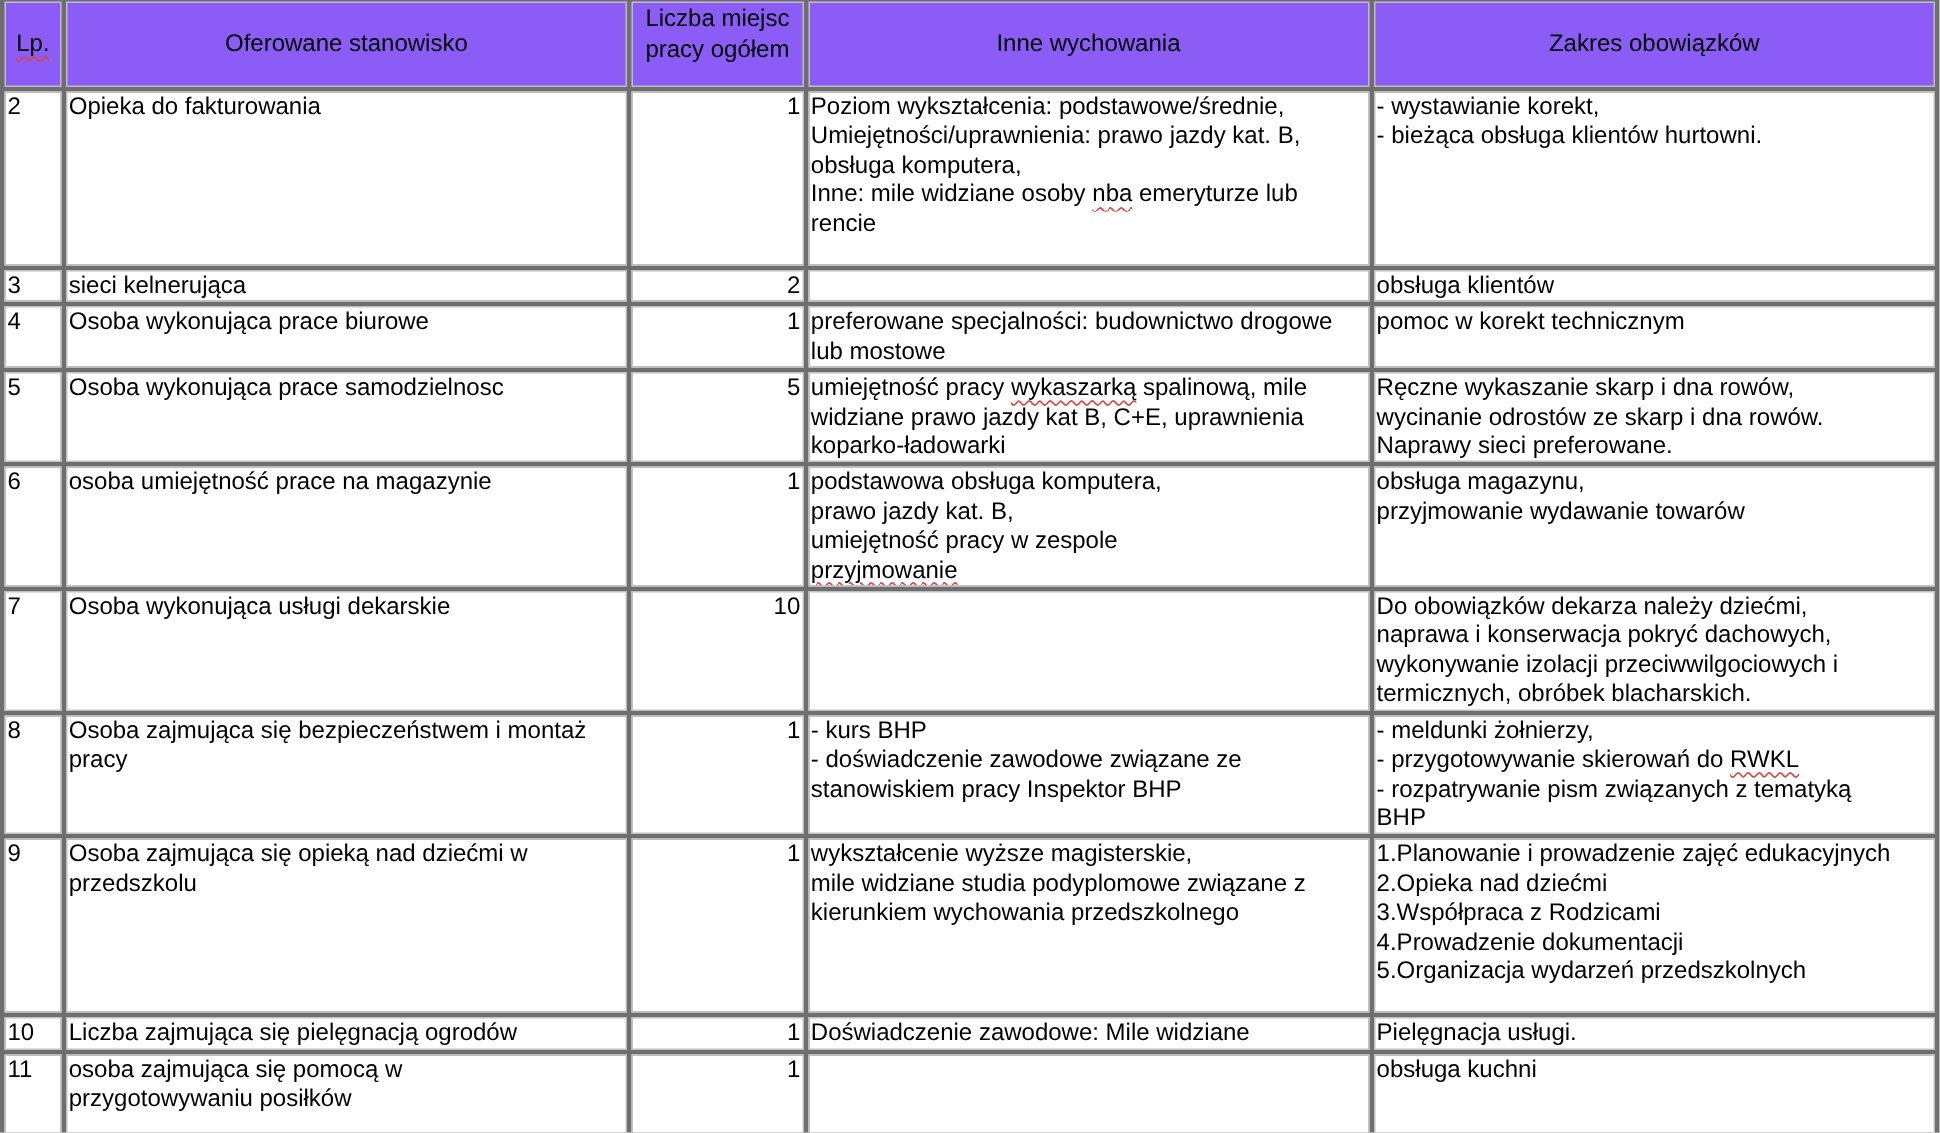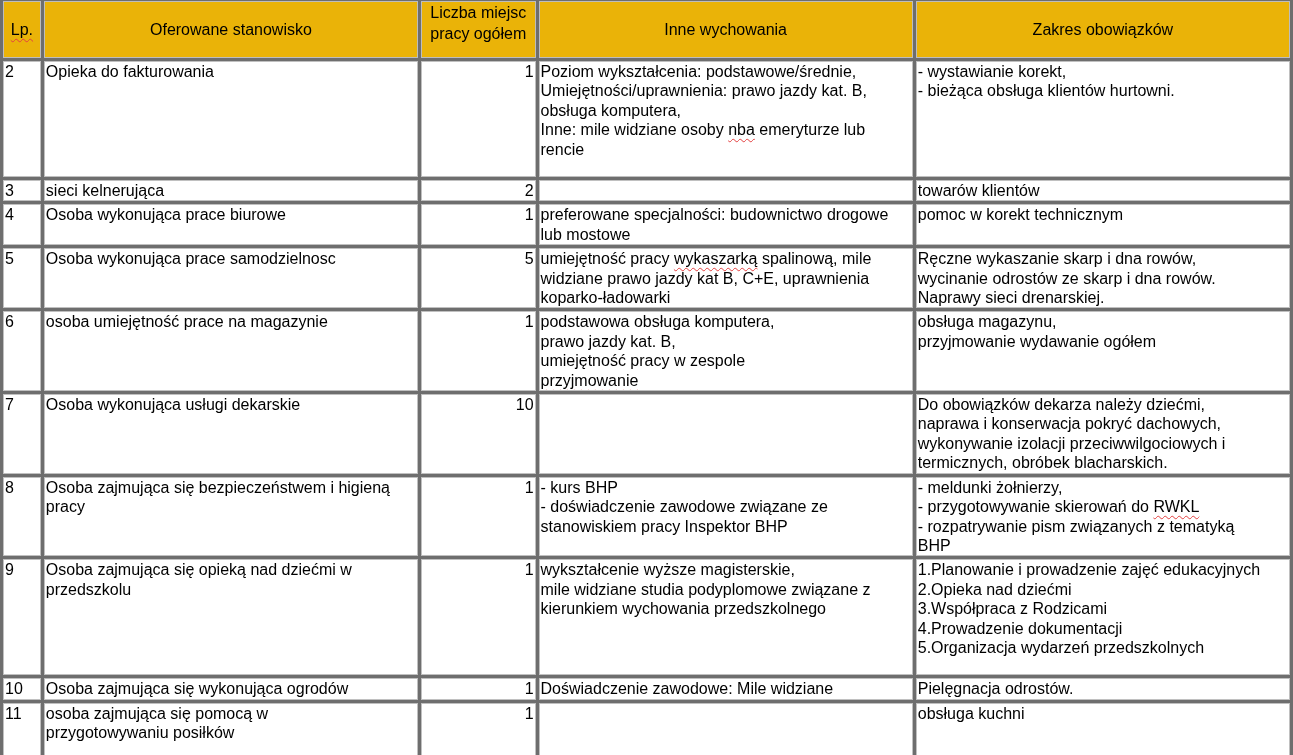--- a/index.html
+++ b/index.html
@@ -30,21 +30,21 @@
       border: 1px solid #c0c0c0;
       padding: 0 1px 0 1px;
       vertical-align: top;
       line-height: 19.4px;
       font-weight: normal;
       text-align: left;
       white-space: pre-wrap;
       overflow: hidden;
     }
     table.grid th {
-      background: #eab308;
+      background: #8b5cf6;
       border: 1px solid #bdbdbd;
       vertical-align: middle;
       text-align: center;
       height: 55px;
       line-height: 19px;
     }
     table.grid td { background: #ffffff; }
     table.grid td.num { text-align: right; }
     .spell {
       text-decoration: underline wavy #e34040;
@@ -91,70 +91,70 @@
 rencie</span></td>
       <td>- wystawianie korekt,
 - bieżąca obsługa klientów hurtowni.</td>
     </tr>
 
     <tr style="height:19px">
       <td>3</td>
       <td>sieci kelnerująca</td>
       <td class="num">2</td>
       <td></td>
-      <td>towarów klientów</td>
+      <td>obsługa klientów</td>
     </tr>
 
     <tr style="height:38px">
       <td>4</td>
       <td>Osoba wykonująca prace biurowe</td>
       <td class="num">1</td>
       <td>preferowane specjalności: budownictwo drogowe
 lub mostowe</td>
       <td>pomoc w korekt technicznym</td>
     </tr>
 
     <tr style="height:57px">
       <td>5</td>
       <td>Osoba wykonująca prace samodzielnosc</td>
       <td class="num">5</td>
       <td><span>umiejętność pracy <span class="spell">wykaszarką</span> spalinową, mile
 widziane prawo jazdy kat B, C+E, uprawnienia
 koparko-ładowarki</span></td>
       <td>Ręczne wykaszanie skarp i dna rowów,
 wycinanie odrostów ze skarp i dna rowów.
-Naprawy sieci drenarskiej.</td>
+Naprawy sieci preferowane.</td>
     </tr>
 
     <tr style="height:76px">
       <td>6</td>
       <td>osoba umiejętność prace na magazynie</td>
       <td class="num">1</td>
       <td><span>podstawowa obsługa komputera,
 prawo jazdy kat. B,
 umiejętność pracy w zespole
 <span class="spell">przyjmowanie</span></span></td>
       <td>obsługa magazynu,
-przyjmowanie wydawanie ogółem</td>
+przyjmowanie wydawanie towarów</td>
     </tr>
 
     <tr style="height:76px">
       <td>7</td>
       <td>Osoba wykonująca usługi dekarskie</td>
       <td class="num">10</td>
       <td></td>
       <td>Do obowiązków dekarza należy dziećmi,
 naprawa i konserwacja pokryć dachowych,
 wykonywanie izolacji przeciwwilgociowych i
 termicznych, obróbek blacharskich.</td>
     </tr>
 
     <tr style="height:76px">
       <td>8</td>
-      <td>Osoba zajmująca się bezpieczeństwem i higieną
+      <td>Osoba zajmująca się bezpieczeństwem i montaż
 pracy</td>
       <td class="num">1</td>
       <td>- kurs BHP
 - doświadczenie zawodowe związane ze
 stanowiskiem pracy Inspektor BHP</td>
       <td><span>- meldunki żołnierzy,
 - przygotowywanie skierowań do <span class="spell">RWKL</span>
 - rozpatrywanie pism związanych z tematyką
 BHP</span></td>
     </tr>
@@ -169,24 +169,24 @@
 kierunkiem wychowania przedszkolnego</td>
       <td>1.Planowanie i prowadzenie zajęć edukacyjnych
 2.Opieka nad dziećmi
 3.Współpraca z Rodzicami
 4.Prowadzenie dokumentacji
 5.Organizacja wydarzeń przedszkolnych</td>
     </tr>
 
     <tr style="height:19px">
       <td>10</td>
-      <td>Osoba zajmująca się wykonująca ogrodów</td>
+      <td>Liczba zajmująca się pielęgnacją ogrodów</td>
       <td class="num">1</td>
       <td>Doświadczenie zawodowe: Mile widziane</td>
-      <td>Pielęgnacja odrostów.</td>
+      <td>Pielęgnacja usługi.</td>
     </tr>
 
     <tr style="height:57px">
       <td>11</td>
       <td>osoba zajmująca się pomocą w
 przygotowywaniu posiłków</td>
       <td class="num">1</td>
       <td></td>
       <td>obsługa kuchni</td>
     </tr>

